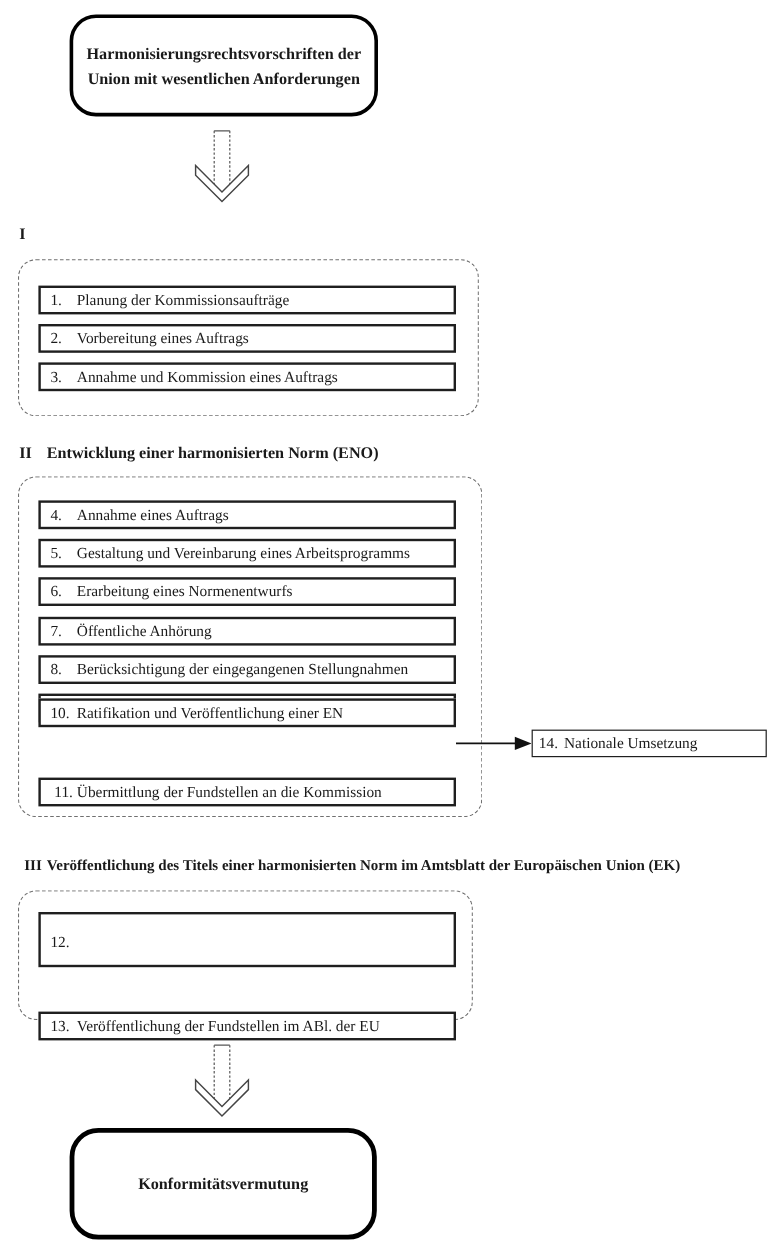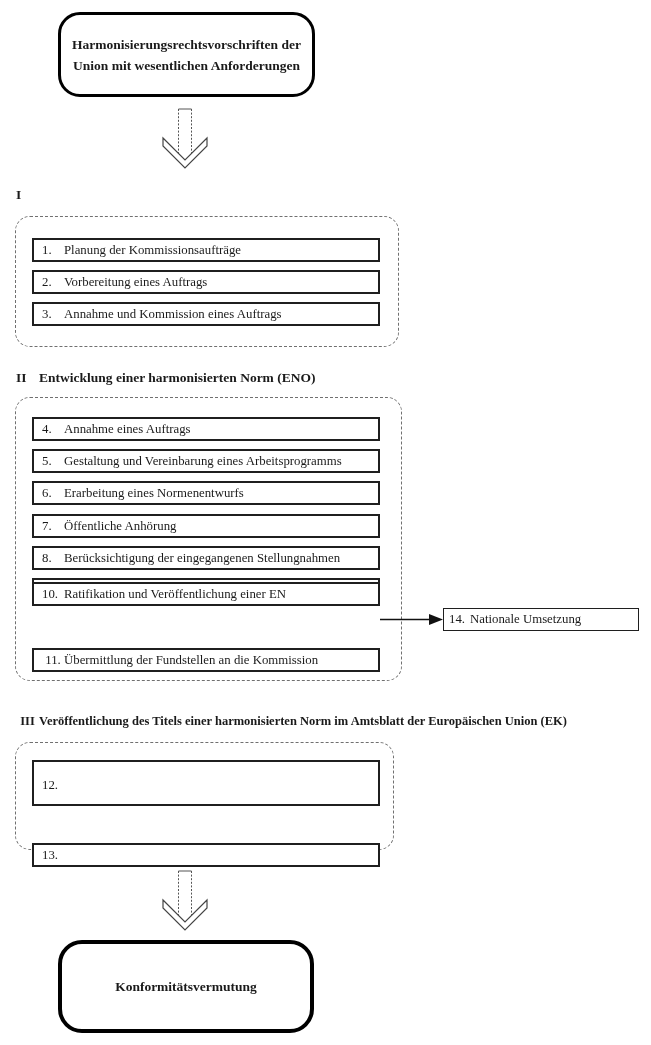--- a/index.html
+++ b/index.html
@@ -150,20 +150,21 @@
     <span class="numeral">III</span>
     <span class="title">Veröffentlichung des Titels einer harmonisierten Norm im Amtsblatt der Europäischen Union (EK)</span>
   </div>
   <div class="phase" id="phase3"></div>
 
   <div class="step" id="step12" style="top:760px;">
     <span class="num">12.</span>
   </div>
   <div class="step" style="top:811px;margin-top:32px;">
     <span class="num">13.</span>
+    <span class="lbl">Veröffentlichung der Fundstellen im ABl. der EU</span>
   </div>
 
   <svg class="down-arrow" id="down-arrow-2" viewBox="0 0 50 64">
     <line x1="18.5" y1="1" x2="31.5" y2="1" stroke="#555" stroke-width="1"></line>
     <line x1="18.5" y1="1" x2="18.5" y2="46" stroke="#555" stroke-width="1" stroke-dasharray="2,1.6"></line>
     <line x1="31.5" y1="1" x2="31.5" y2="46" stroke="#555" stroke-width="1" stroke-dasharray="2,1.6"></line>
     <path d="M3,30 L25,52 L47,30 L47,38 L25,60 L3,38 Z" fill="#ffffff" stroke="#444" stroke-width="1.2"></path>
   </svg>
 
   <div class="terminal" id="end-box">

